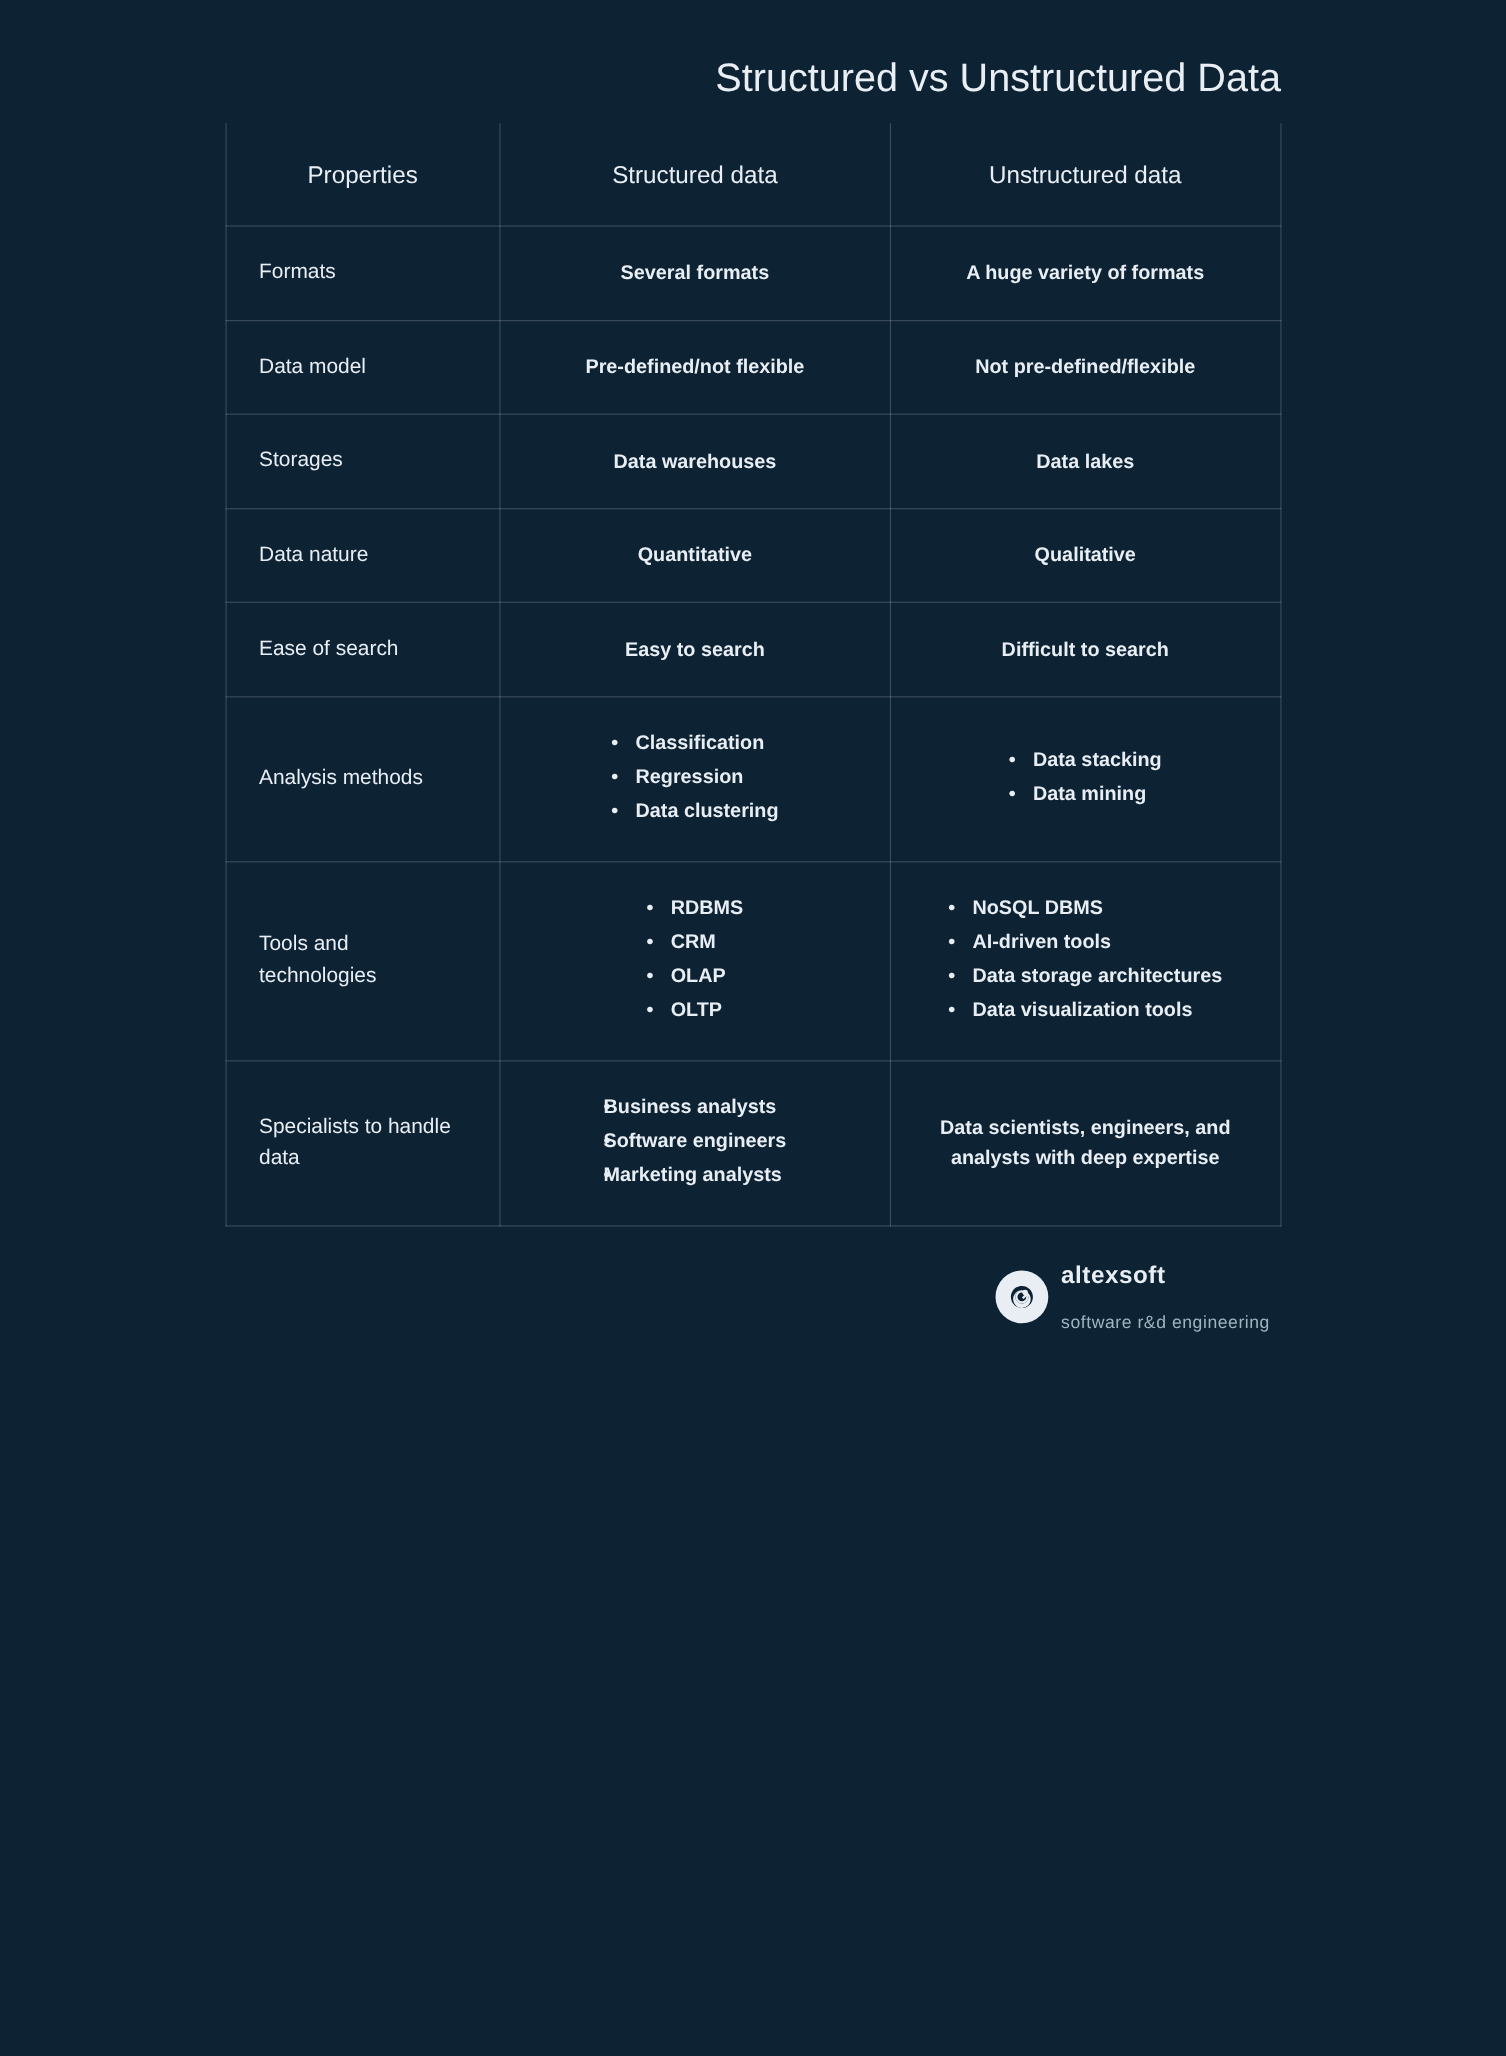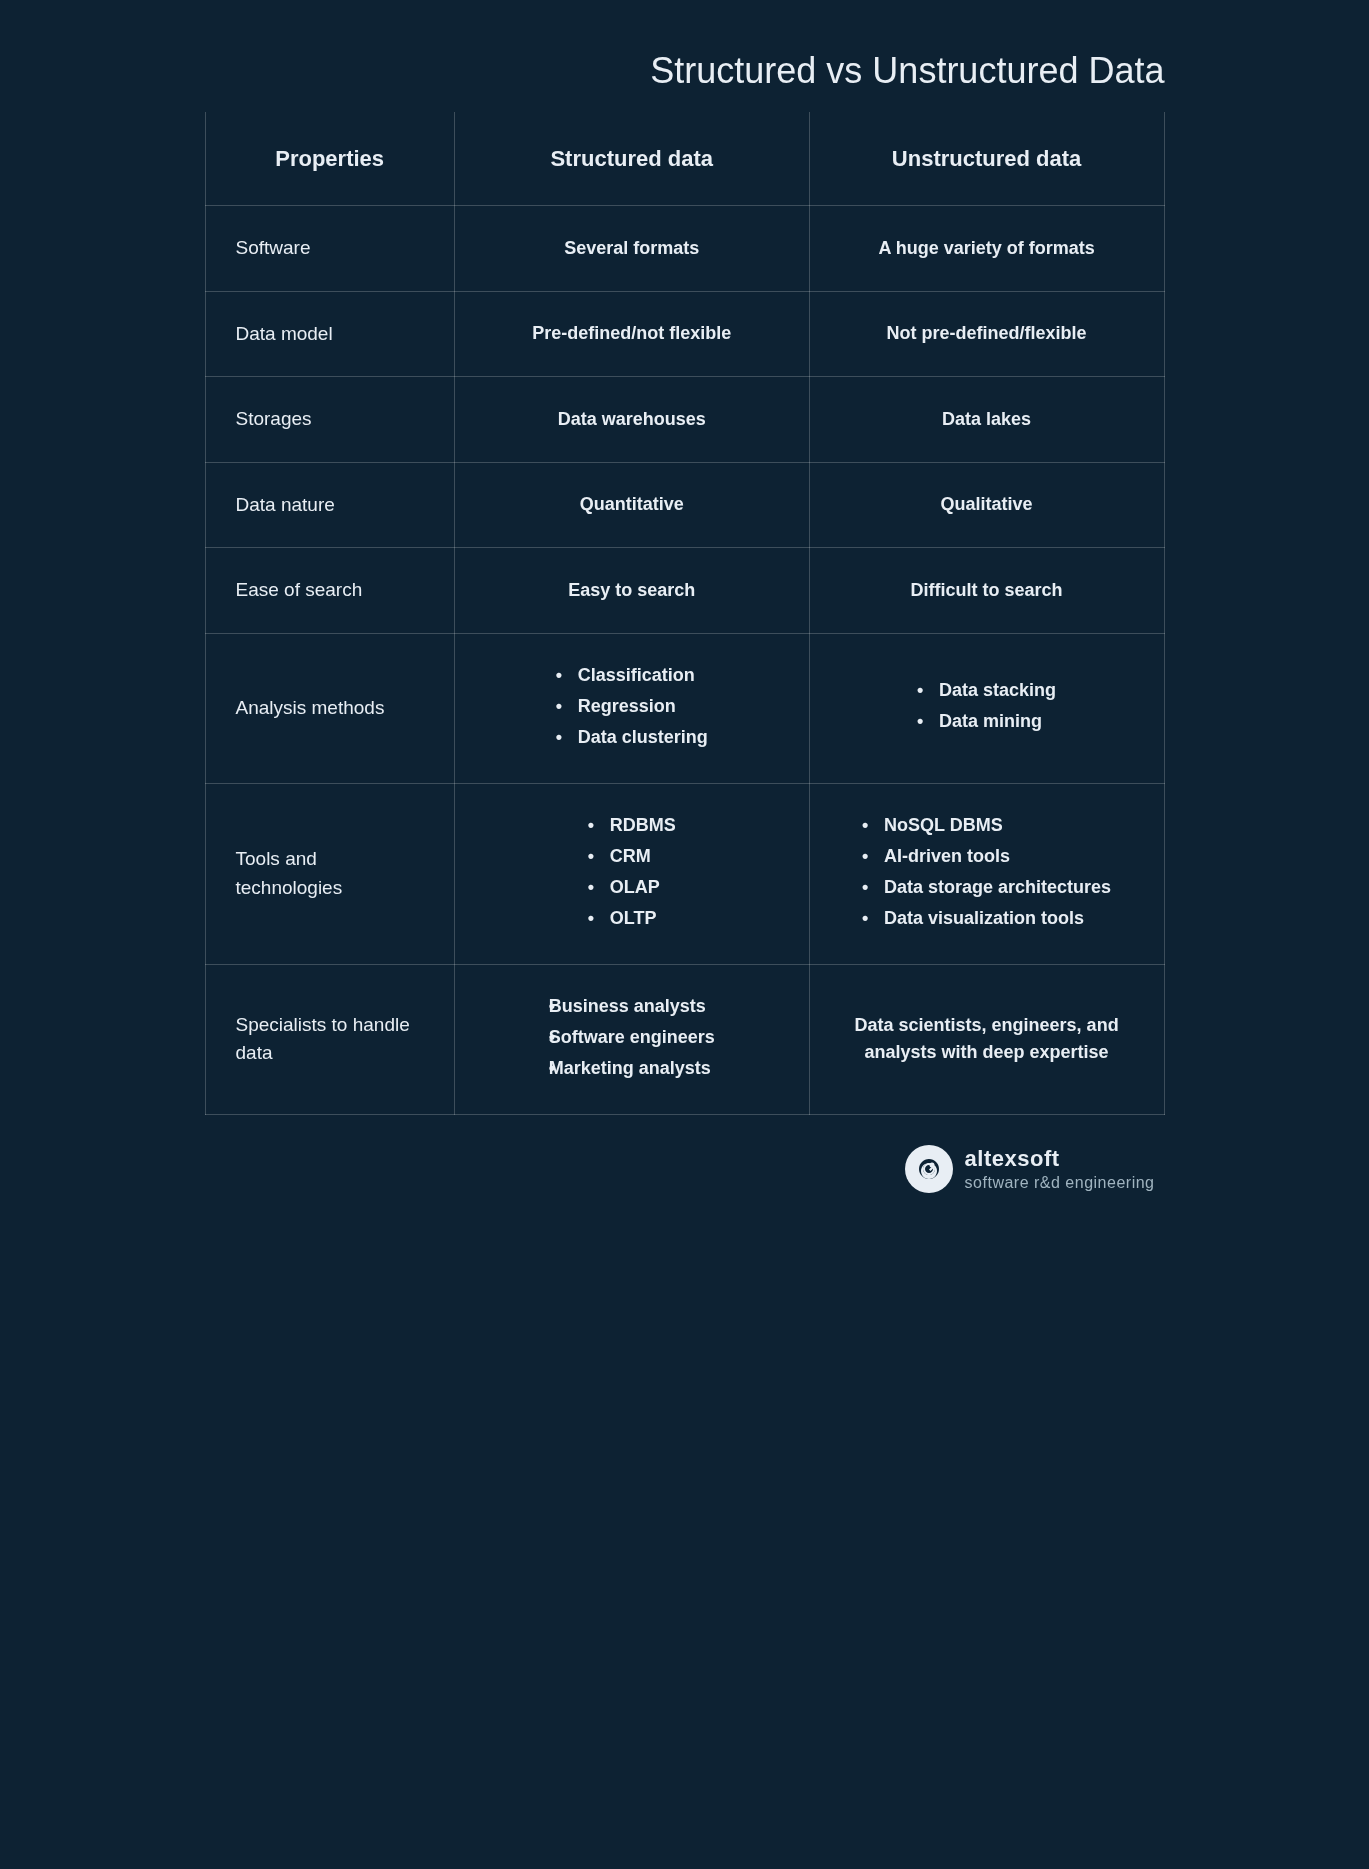--- a/index.html
+++ b/index.html
@@ -40,21 +40,21 @@
       padding: 28px 30px;
       vertical-align: middle;
       font-size: 18px;
       font-weight: 300;
       line-height: 1.5;
     }
 
     .comparison-table thead th {
       text-align: center;
       font-size: 22px;
-      font-weight: 700;
+      font-weight: 400;
       padding: 30px 20px;
       border-top: none;
       border-bottom: 1px solid rgba(255,255,255,0.2);
     }
 
     .col-properties {
       width: 26%;
       text-align: left;
     }
 
@@ -123,20 +123,21 @@
 
     .brand-logo svg {
       width: 28px;
       height: 28px;
     }
 
     .brand-text {
       display: flex;
       flex-direction: column;
       line-height: 1.3;
+      gap: 20px;
     }
 
     .brand-name {
       font-size: 22px;
       font-weight: 600;
       color: #e8eef4;
       letter-spacing: 0.5px;
     }
 
     .brand-tagline {
@@ -155,21 +156,21 @@
   <table class="comparison-table">
     <thead>
       <tr>
         <th class="col-properties">Properties</th>
         <th class="col-structured">Structured data</th>
         <th class="col-unstructured">Unstructured data</th>
       </tr>
     </thead>
     <tbody id="table-body">
     <tr>
-          <td class="col-properties">Software</td>
+          <td class="col-properties">Formats</td>
           <td class="col-structured">Several formats</td>
           <td class="col-unstructured">A huge variety of formats</td>
         </tr>
         <tr>
           <td class="col-properties">Data model</td>
           <td class="col-structured">Pre-defined/not flexible</td>
           <td class="col-unstructured">Not pre-defined/flexible</td>
         </tr>
         <tr>
           <td class="col-properties">Storages</td>

